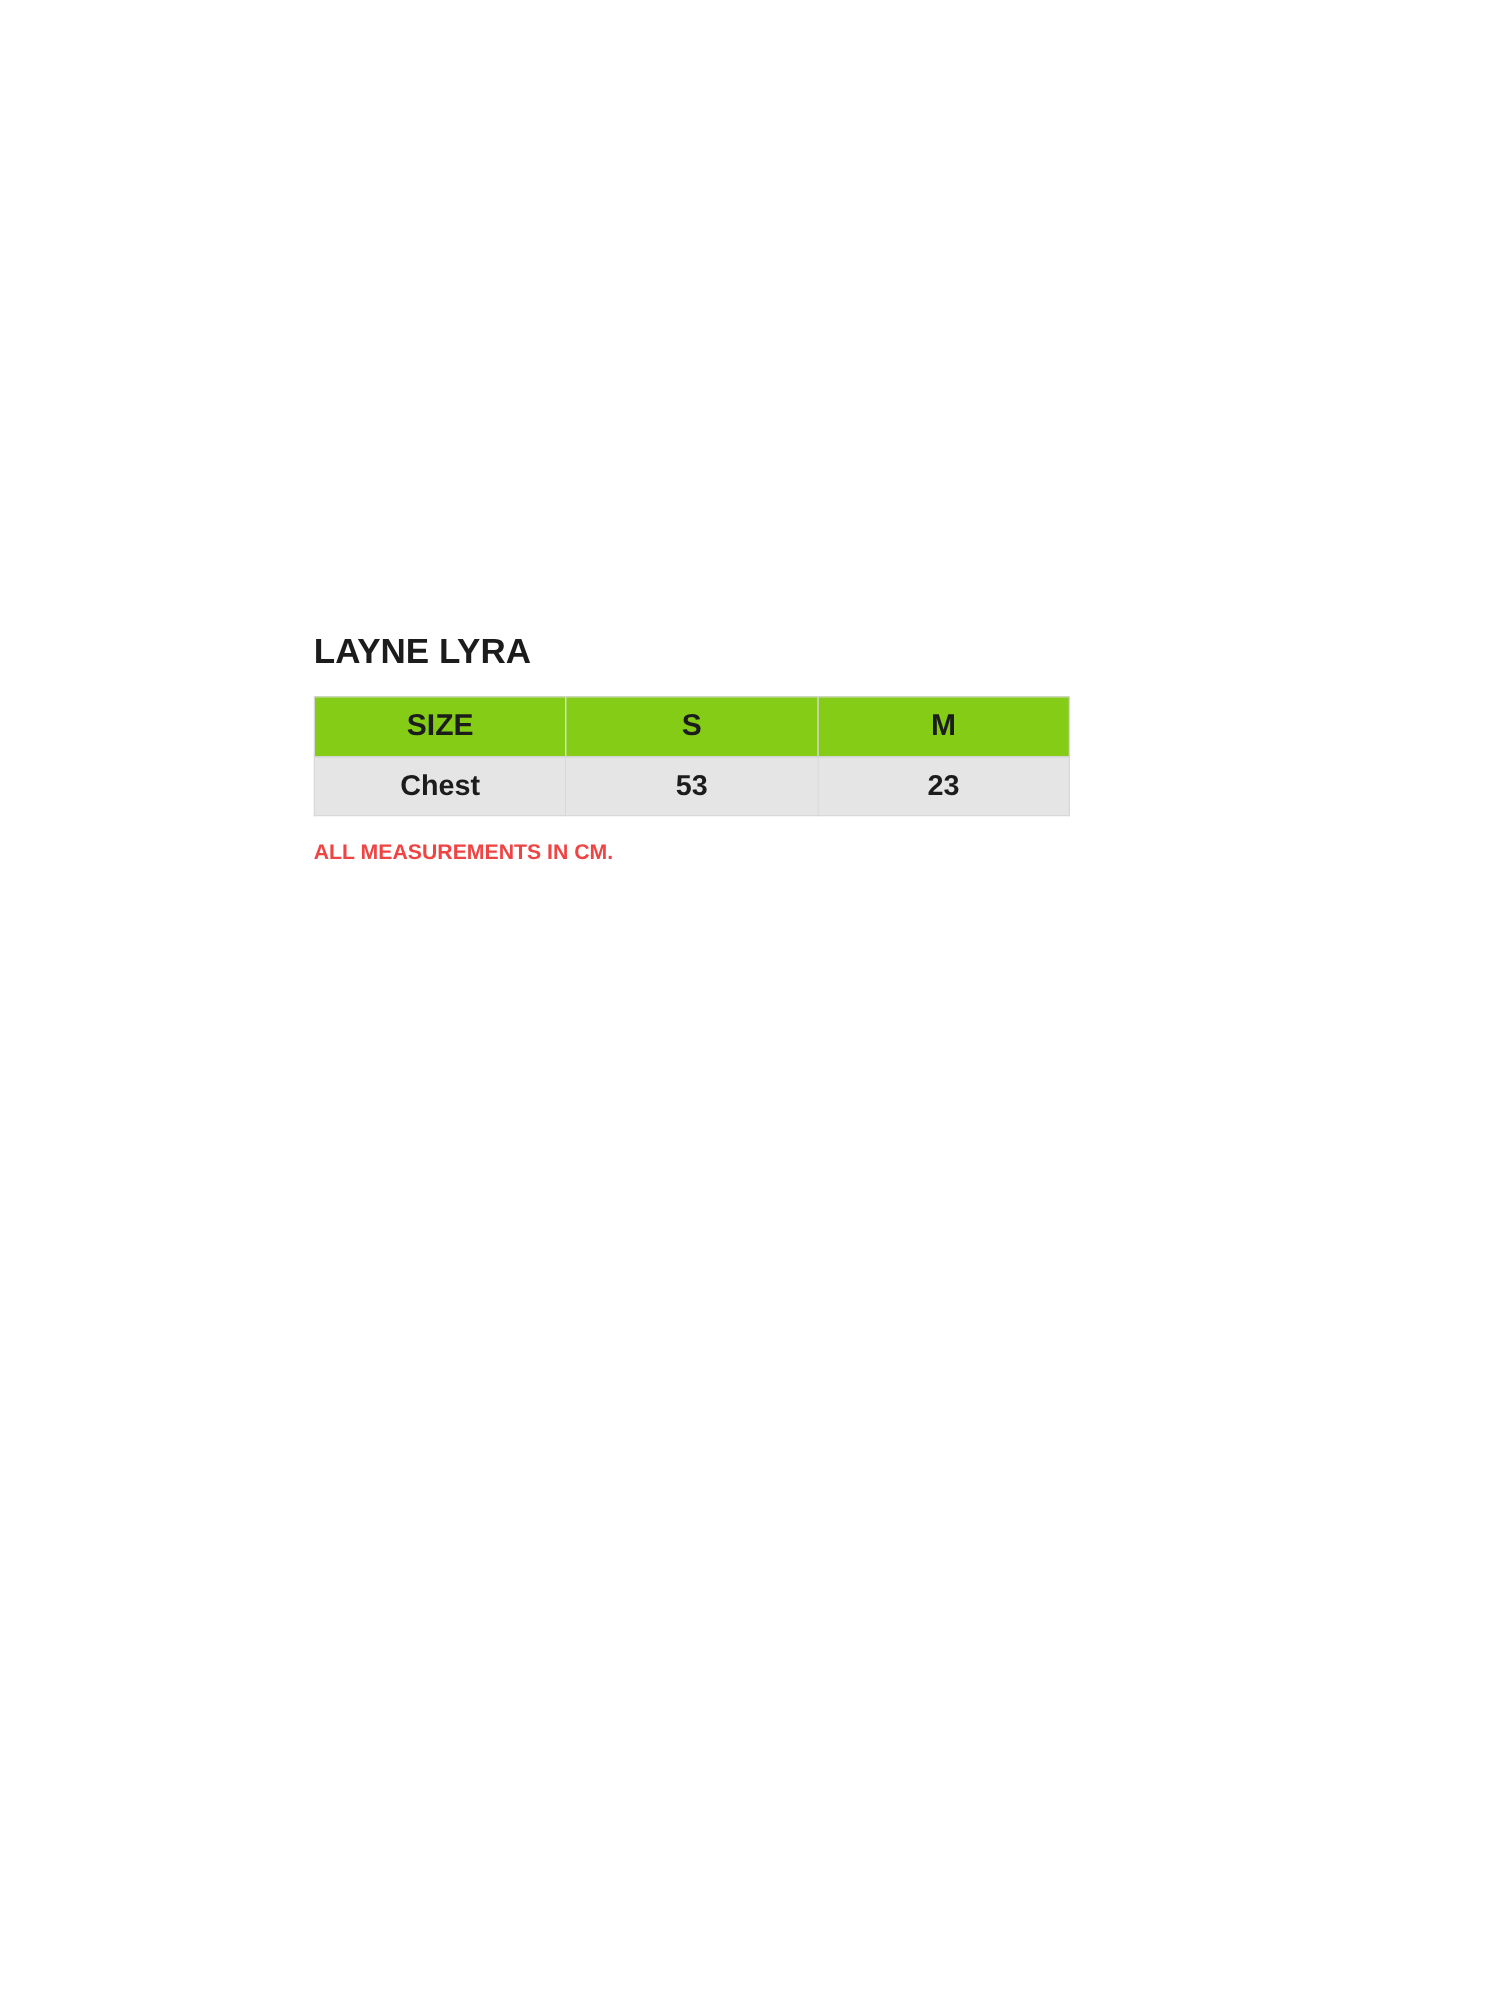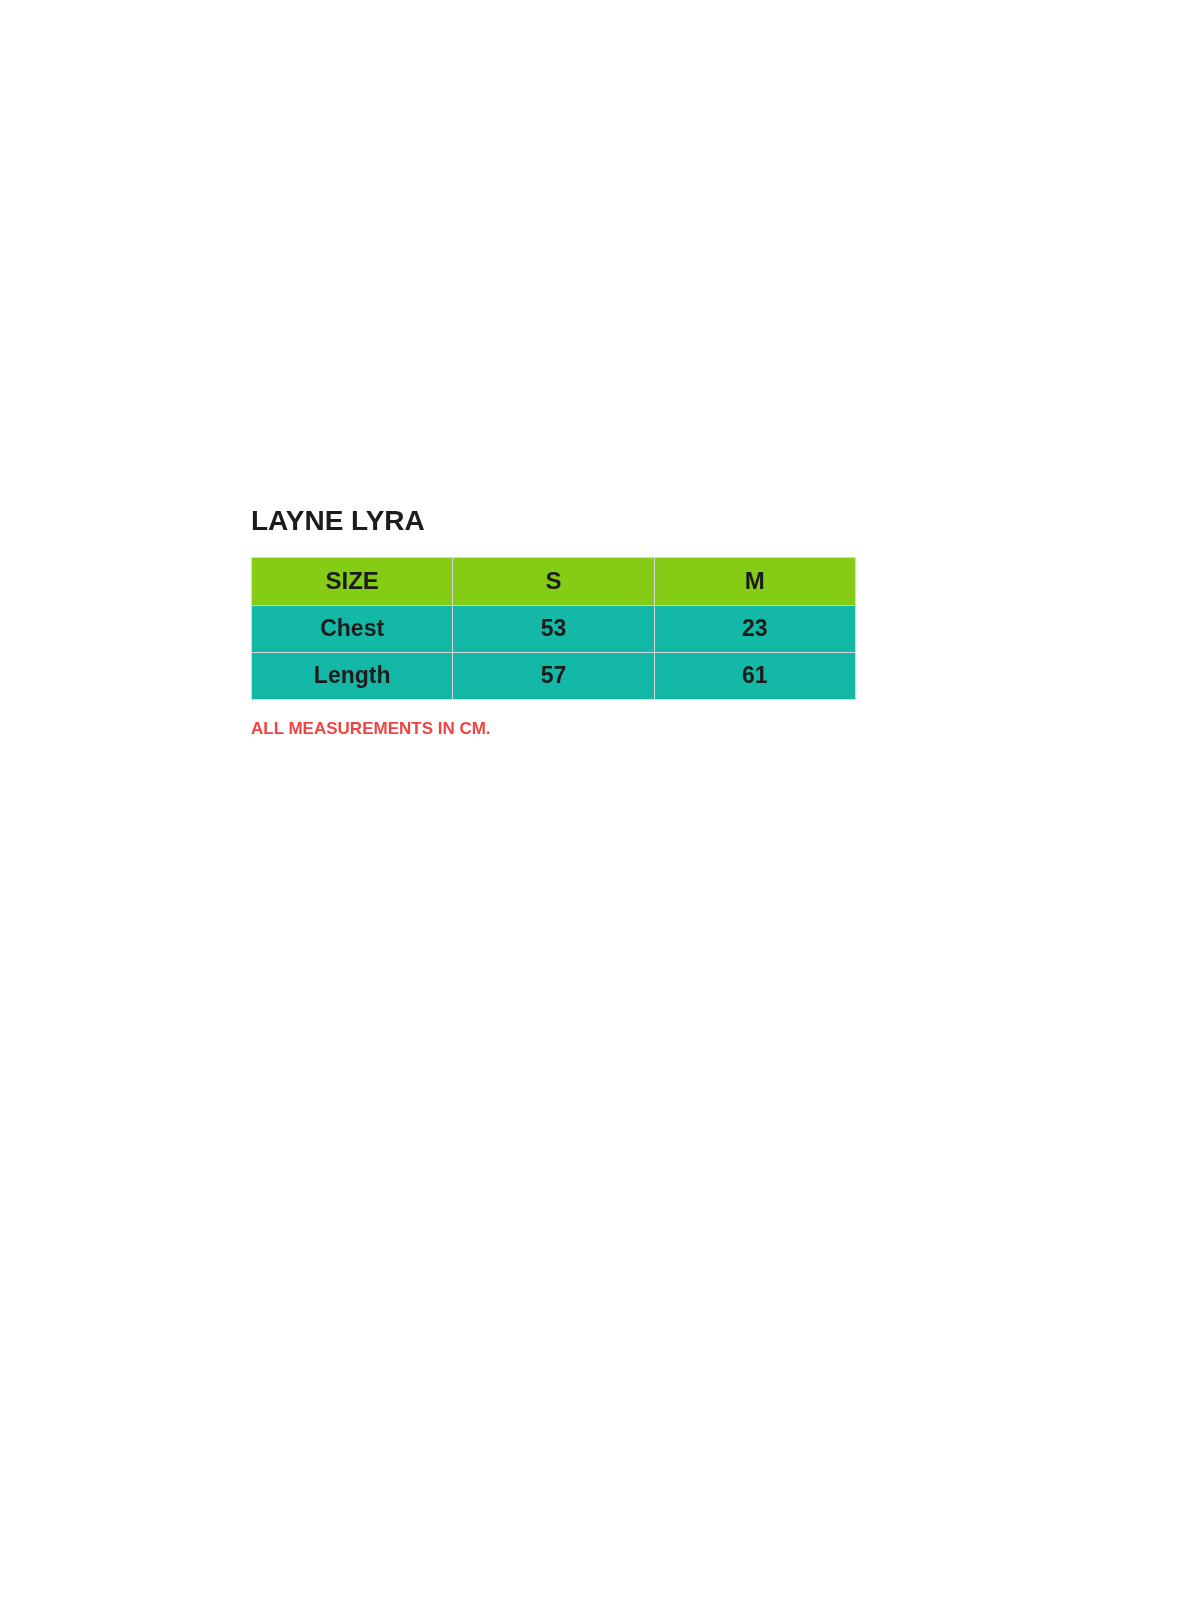--- a/index.html
+++ b/index.html
@@ -39,21 +39,21 @@
     font-weight: 700;
     color: #1c1c1c;
   }
   table.size-chart thead th {
     background: #84cc16;
     height: 48px;
     font-size: 24px;
     border-bottom-color: #cfcfcf;
   }
   table.size-chart tbody td {
-    background: #14b8a6;
+    background: #e5e5e5;
     height: 47px;
     font-size: 23px;
   }
   .footer-note {
     margin-top: 19px;
     font-size: 17px;
     font-weight: 700;
     color: #ef4444;
     letter-spacing: 0px;
   }
@@ -72,23 +72,18 @@
         <th>S</th>
         <th>M</th>
       </tr>
     </thead>
     <tbody>
       <tr>
         <td>Chest</td>
         <td>53</td>
         <td>23</td>
       </tr>
-      <tr>
-        <td>Length</td>
-        <td>57</td>
-        <td>61</td>
-      </tr>
     </tbody>
   </table>
 
   <div class="footer-note">ALL MEASUREMENTS IN CM.</div>
 
 </div>
 
 </body></html>

